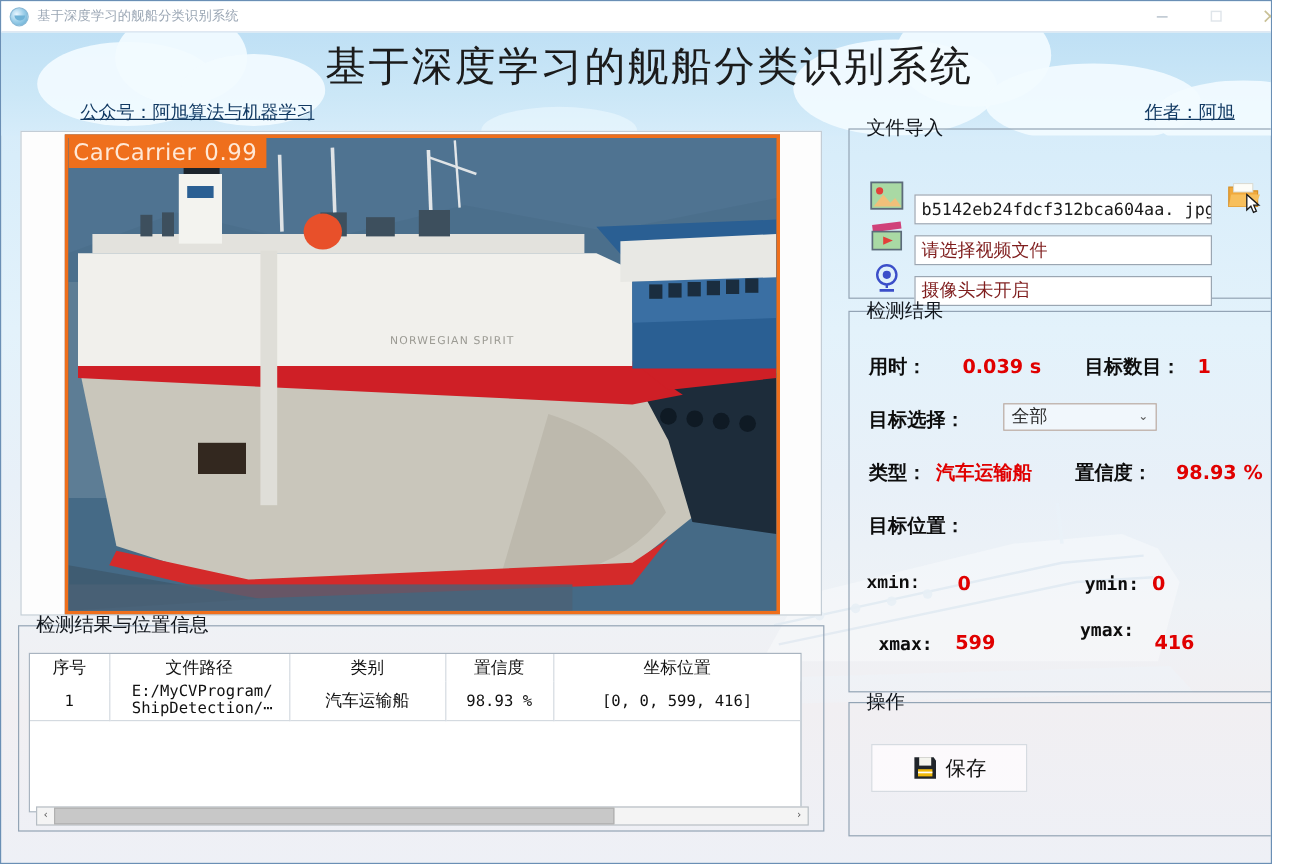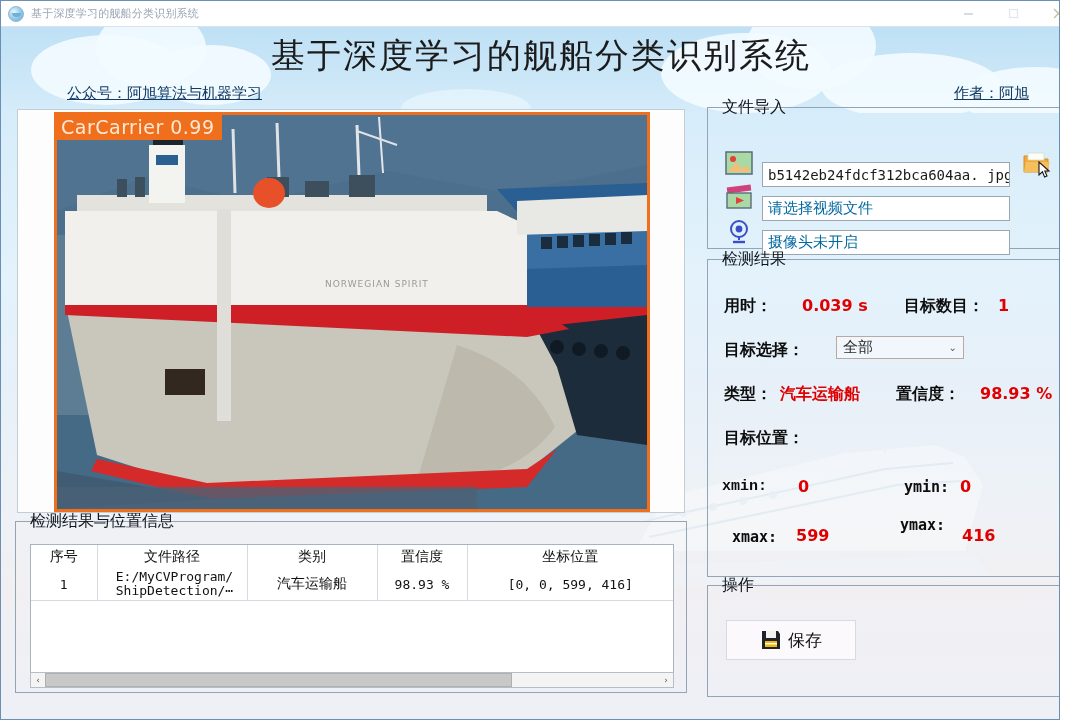--- a/index.html
+++ b/index.html
@@ -110,21 +110,21 @@
     position: absolute; top: -11px; left: 9px;
     padding: 0 5px; background: transparent;
     font-size: 16px; color: #11161c;
     font-family: "DejaVu Serif","Liberation Serif",serif;
     white-space: nowrap;
   }
 
   
   #grp-table { left: 14px; top: 520px; width: 672px; height: 172px; }
   .table-wrap {
-    position: absolute; left: 14px; top: 22px; width: 644px; height: 133px;
+    position: absolute; left: 8px; top: 22px; width: 644px; height: 133px;
     background: #ffffff; border: 1px solid #a9b4c0;
     overflow: hidden;
   }
   table.reslist {
     width: 100%; border-collapse: collapse;
     font-family: "DejaVu Serif","Liberation Serif", serif;
   }
   table.reslist th {
     font-weight: normal; font-size: 14px; color: #111;
     padding: 3px 2px 2px; border-right: 1px solid #d4dae0;
@@ -167,21 +167,21 @@
   .ficon { width: 30px; height: 26px; flex: none; }
   .finput {
     width: 248px; height: 25px;
     background: #ffffff; border: 1px solid #9aa6b2;
     display: flex; align-items: center; padding: 0 5px;
     font-family: "DejaVu Sans Mono","Liberation Mono", monospace;
     font-size: 14px; color: #1a1a1a; overflow: hidden; white-space: nowrap; margin-top: 24px;
   }
   .finput.placeholder {
     font-family: "DejaVu Serif","Liberation Serif", serif;
-    font-size: 15px; color: #0369a1;
+    font-size: 15px; color: #7f1d1d;
   }
   .folder-btn {
     width: 28px; height: 26px; margin-left: 4px; position: relative;
   }
   .cursor-arrow { position: absolute; left: 16px; top: 11px; z-index: 5; }
 
   
   #grp-det { left: 706px; top: 258px; width: 360px; height: 318px; }
   .dlabel {
     position: absolute; font-size: 16px; color: #0d0d0d; font-weight: bold;

